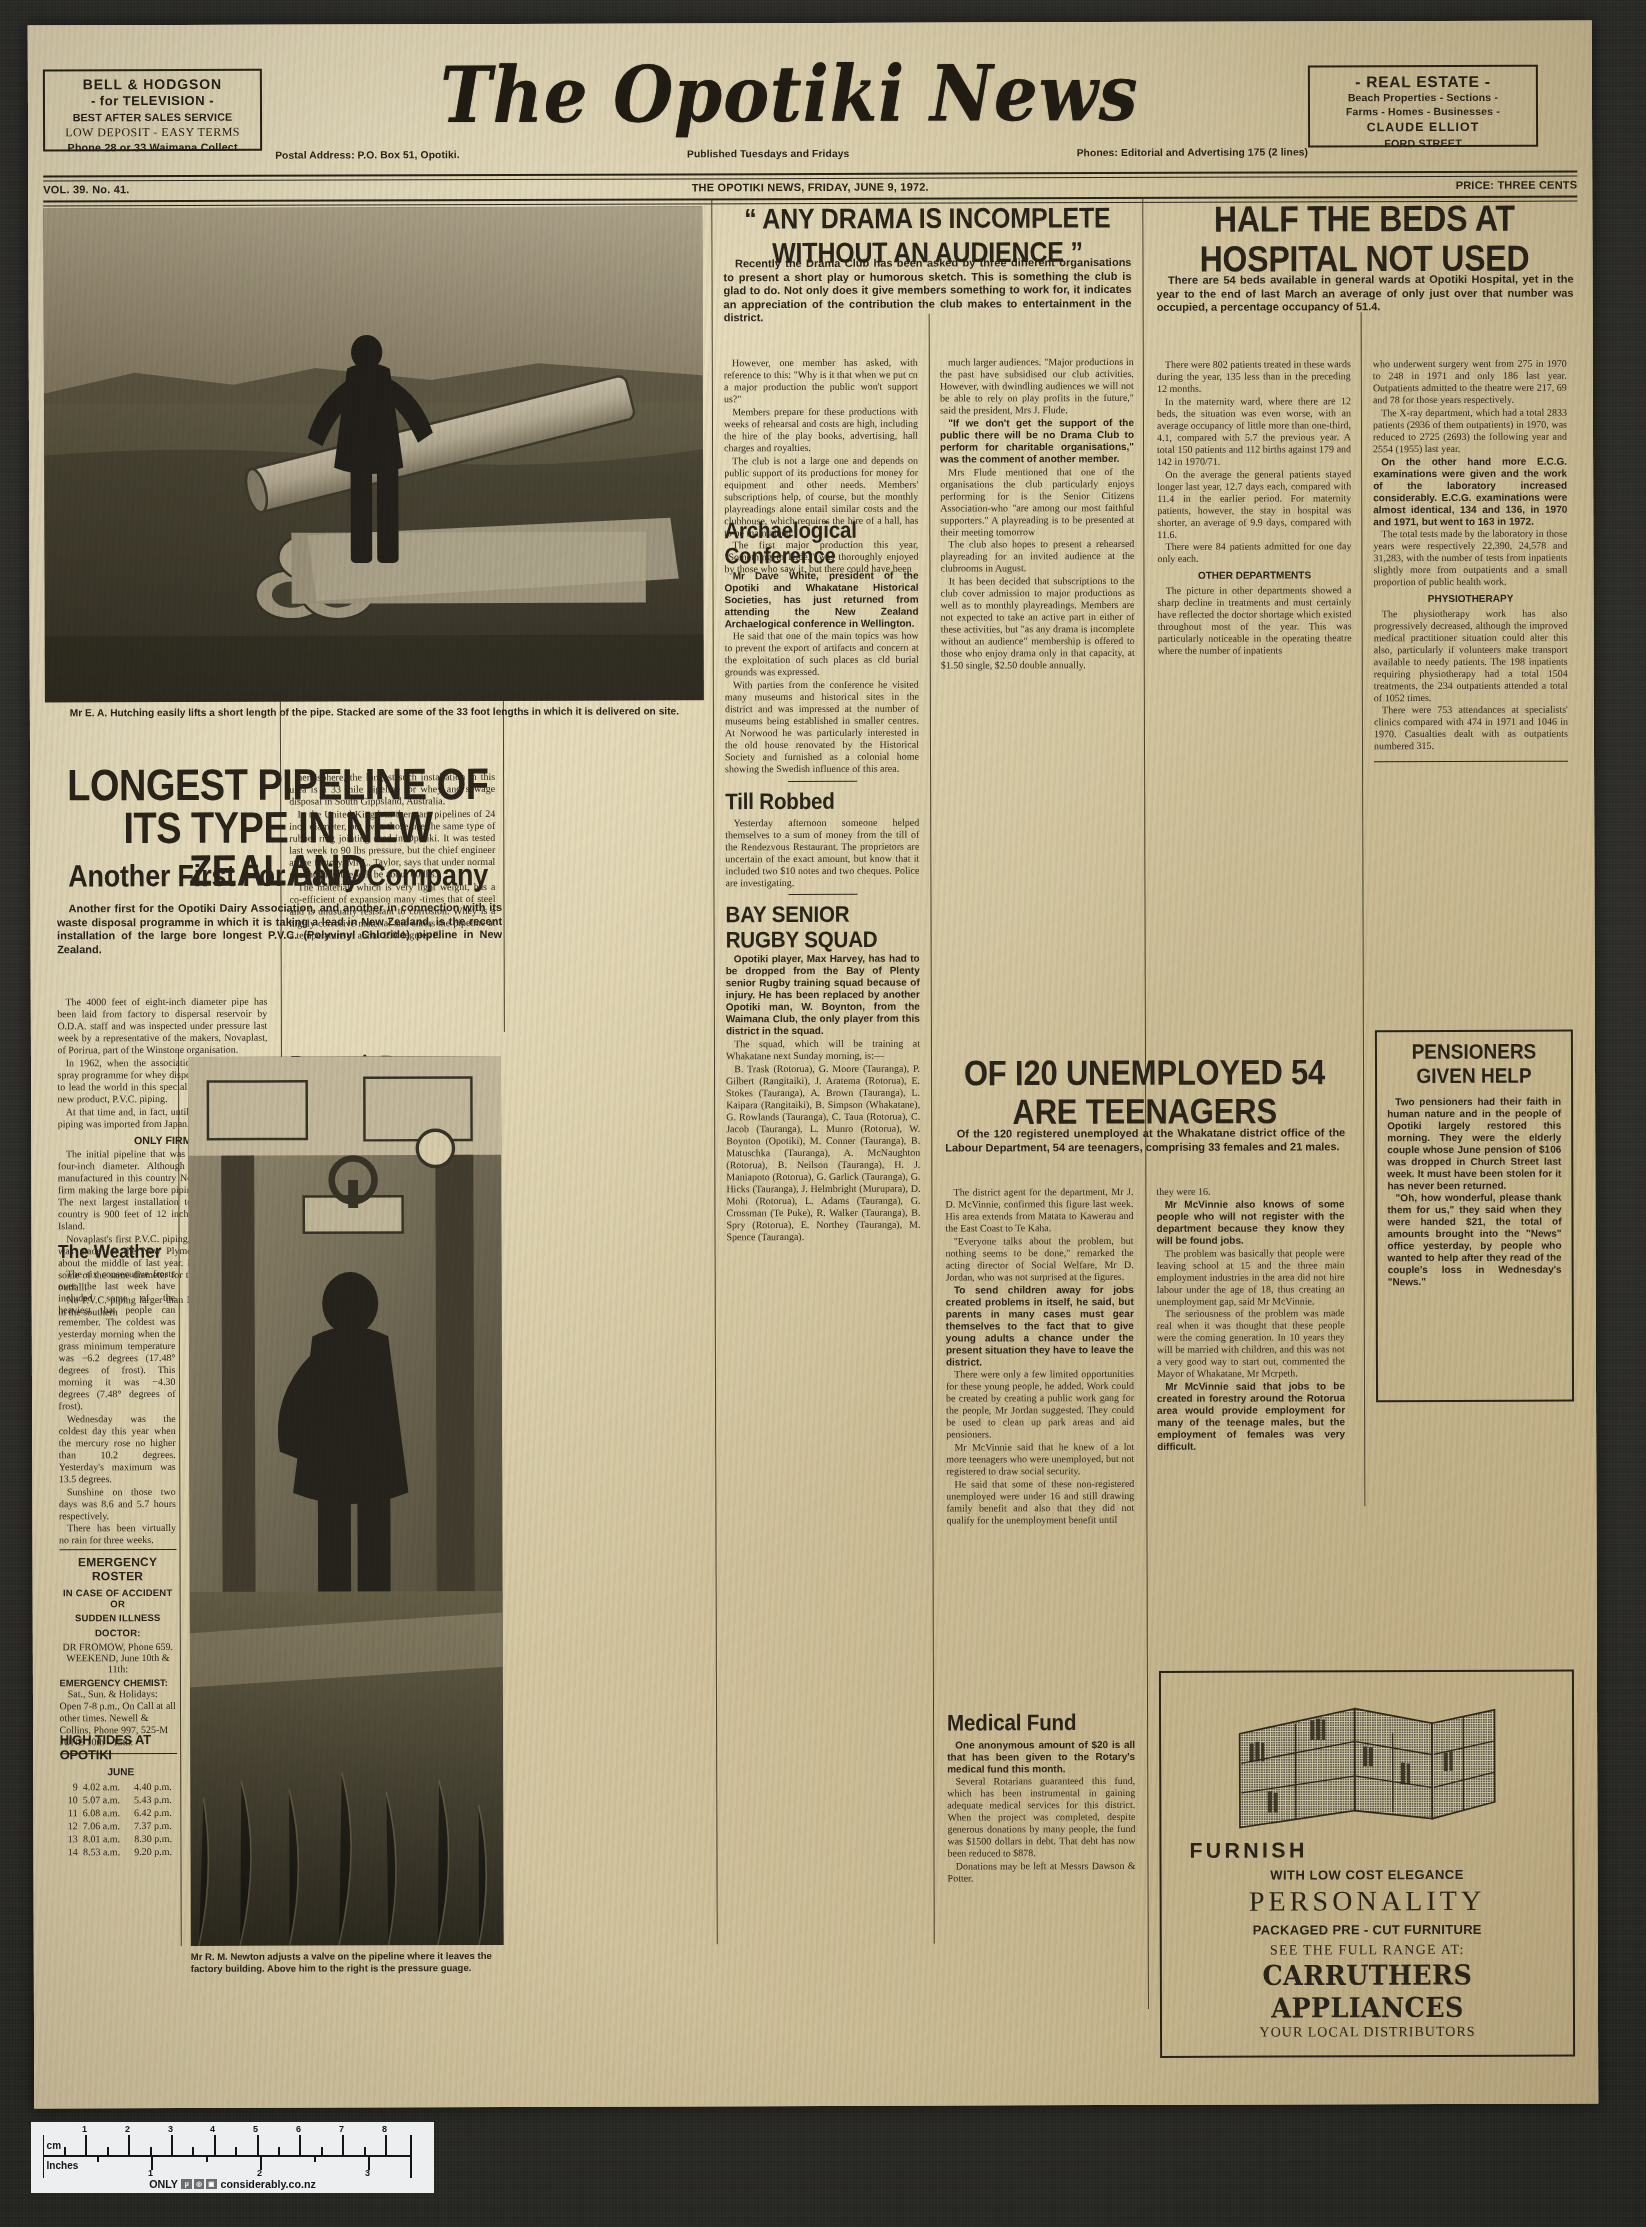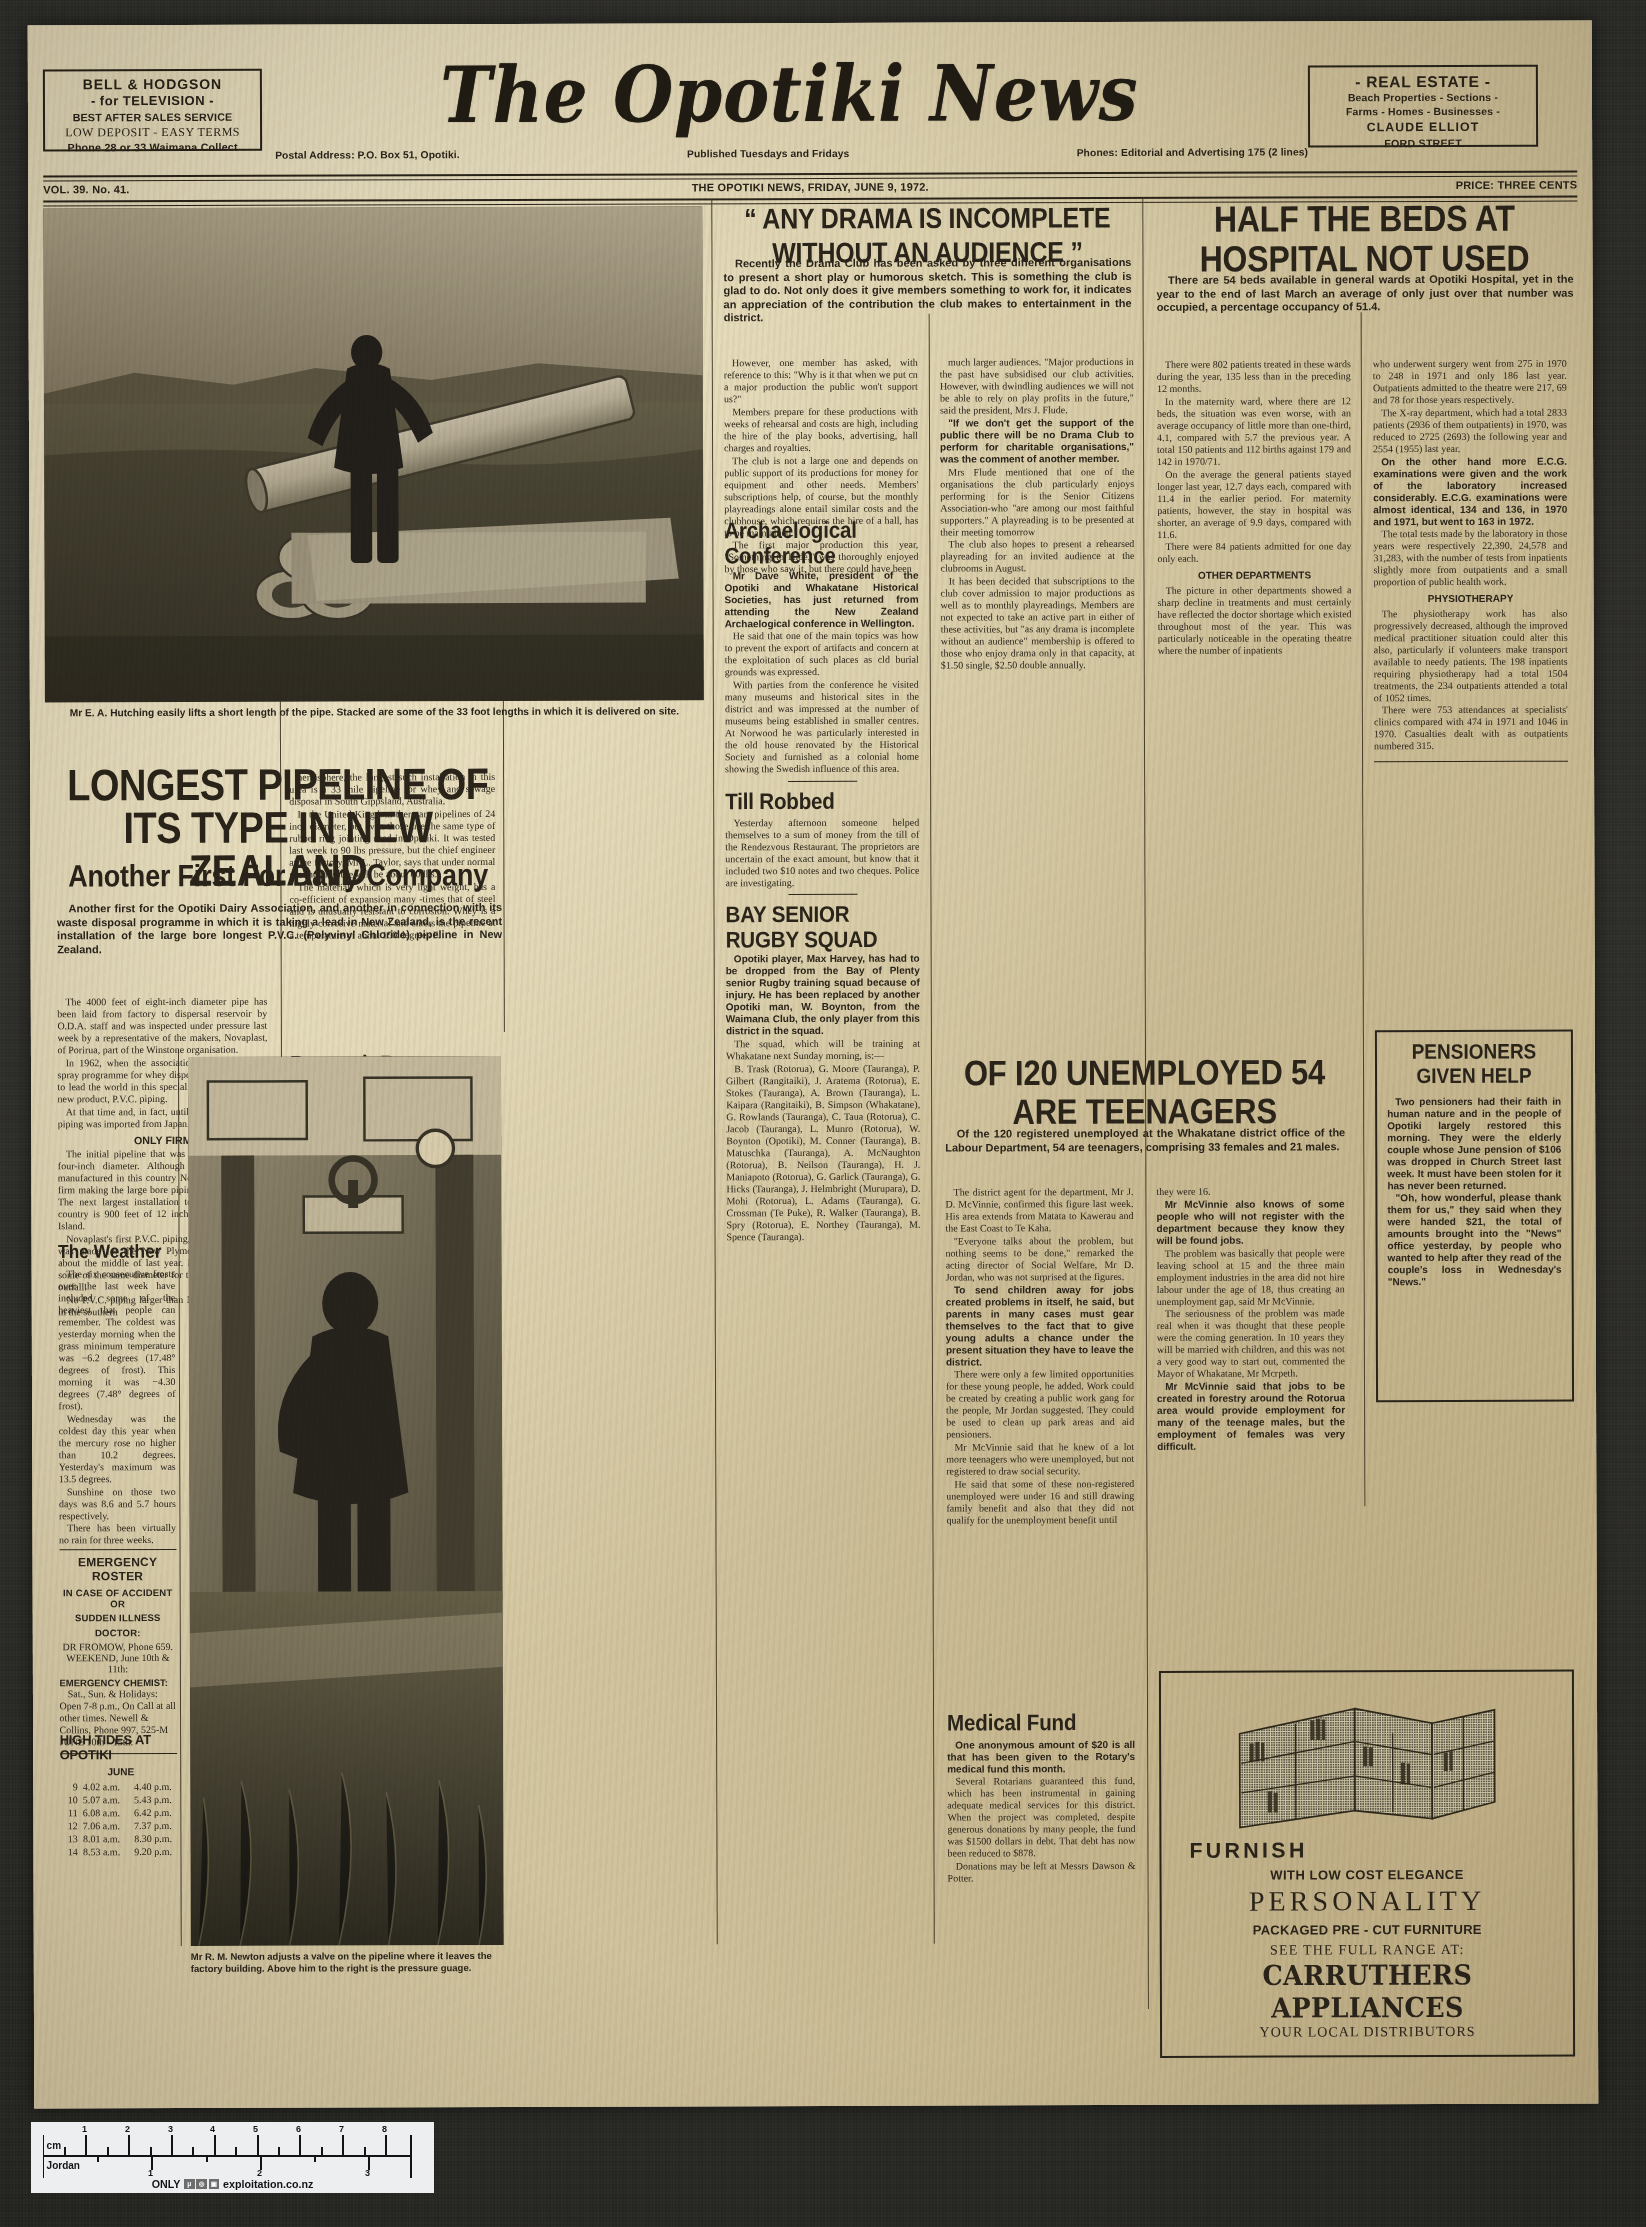--- a/index.html
+++ b/index.html
@@ -549,23 +549,23 @@
     <div class="rul-line" style="left:175px;top:33px;width:1.6px;height:7.4px;"></div>
     <div class="rul-line" style="left:229px;top:33px;width:1.6px;height:15px;"></div>
     <div class="rul-line" style="left:283px;top:33px;width:1.6px;height:7.4px;"></div>
     <div class="rul-line" style="left:337px;top:33px;width:1.6px;height:15px;"></div>
 
     <div class="rul-num" style="left:117px;top:46px;">1</div>
     <div class="rul-num" style="left:226px;top:46px;">2</div>
     <div class="rul-num" style="left:334px;top:46px;">3</div>
 
     <div class="rul-lab" style="left:15.6px;top:18px;">cm</div>
-    <div class="rul-lab" style="left:15.6px;top:38px;">Jordan</div>
+    <div class="rul-lab" style="left:15.6px;top:38px;">Inches</div>
 
     <div class="nzms" style="top:56px;">
       <span>ONLY</span>
       <span class="sq">μ</span><span class="sq">◎</span><span class="sq">▣</span>
-      <span class="dom">exploitation.co.nz</span>
+      <span class="dom">considerably.co.nz</span>
     </div>
   </div>
 
 </div>
 
 
 </body></html>

